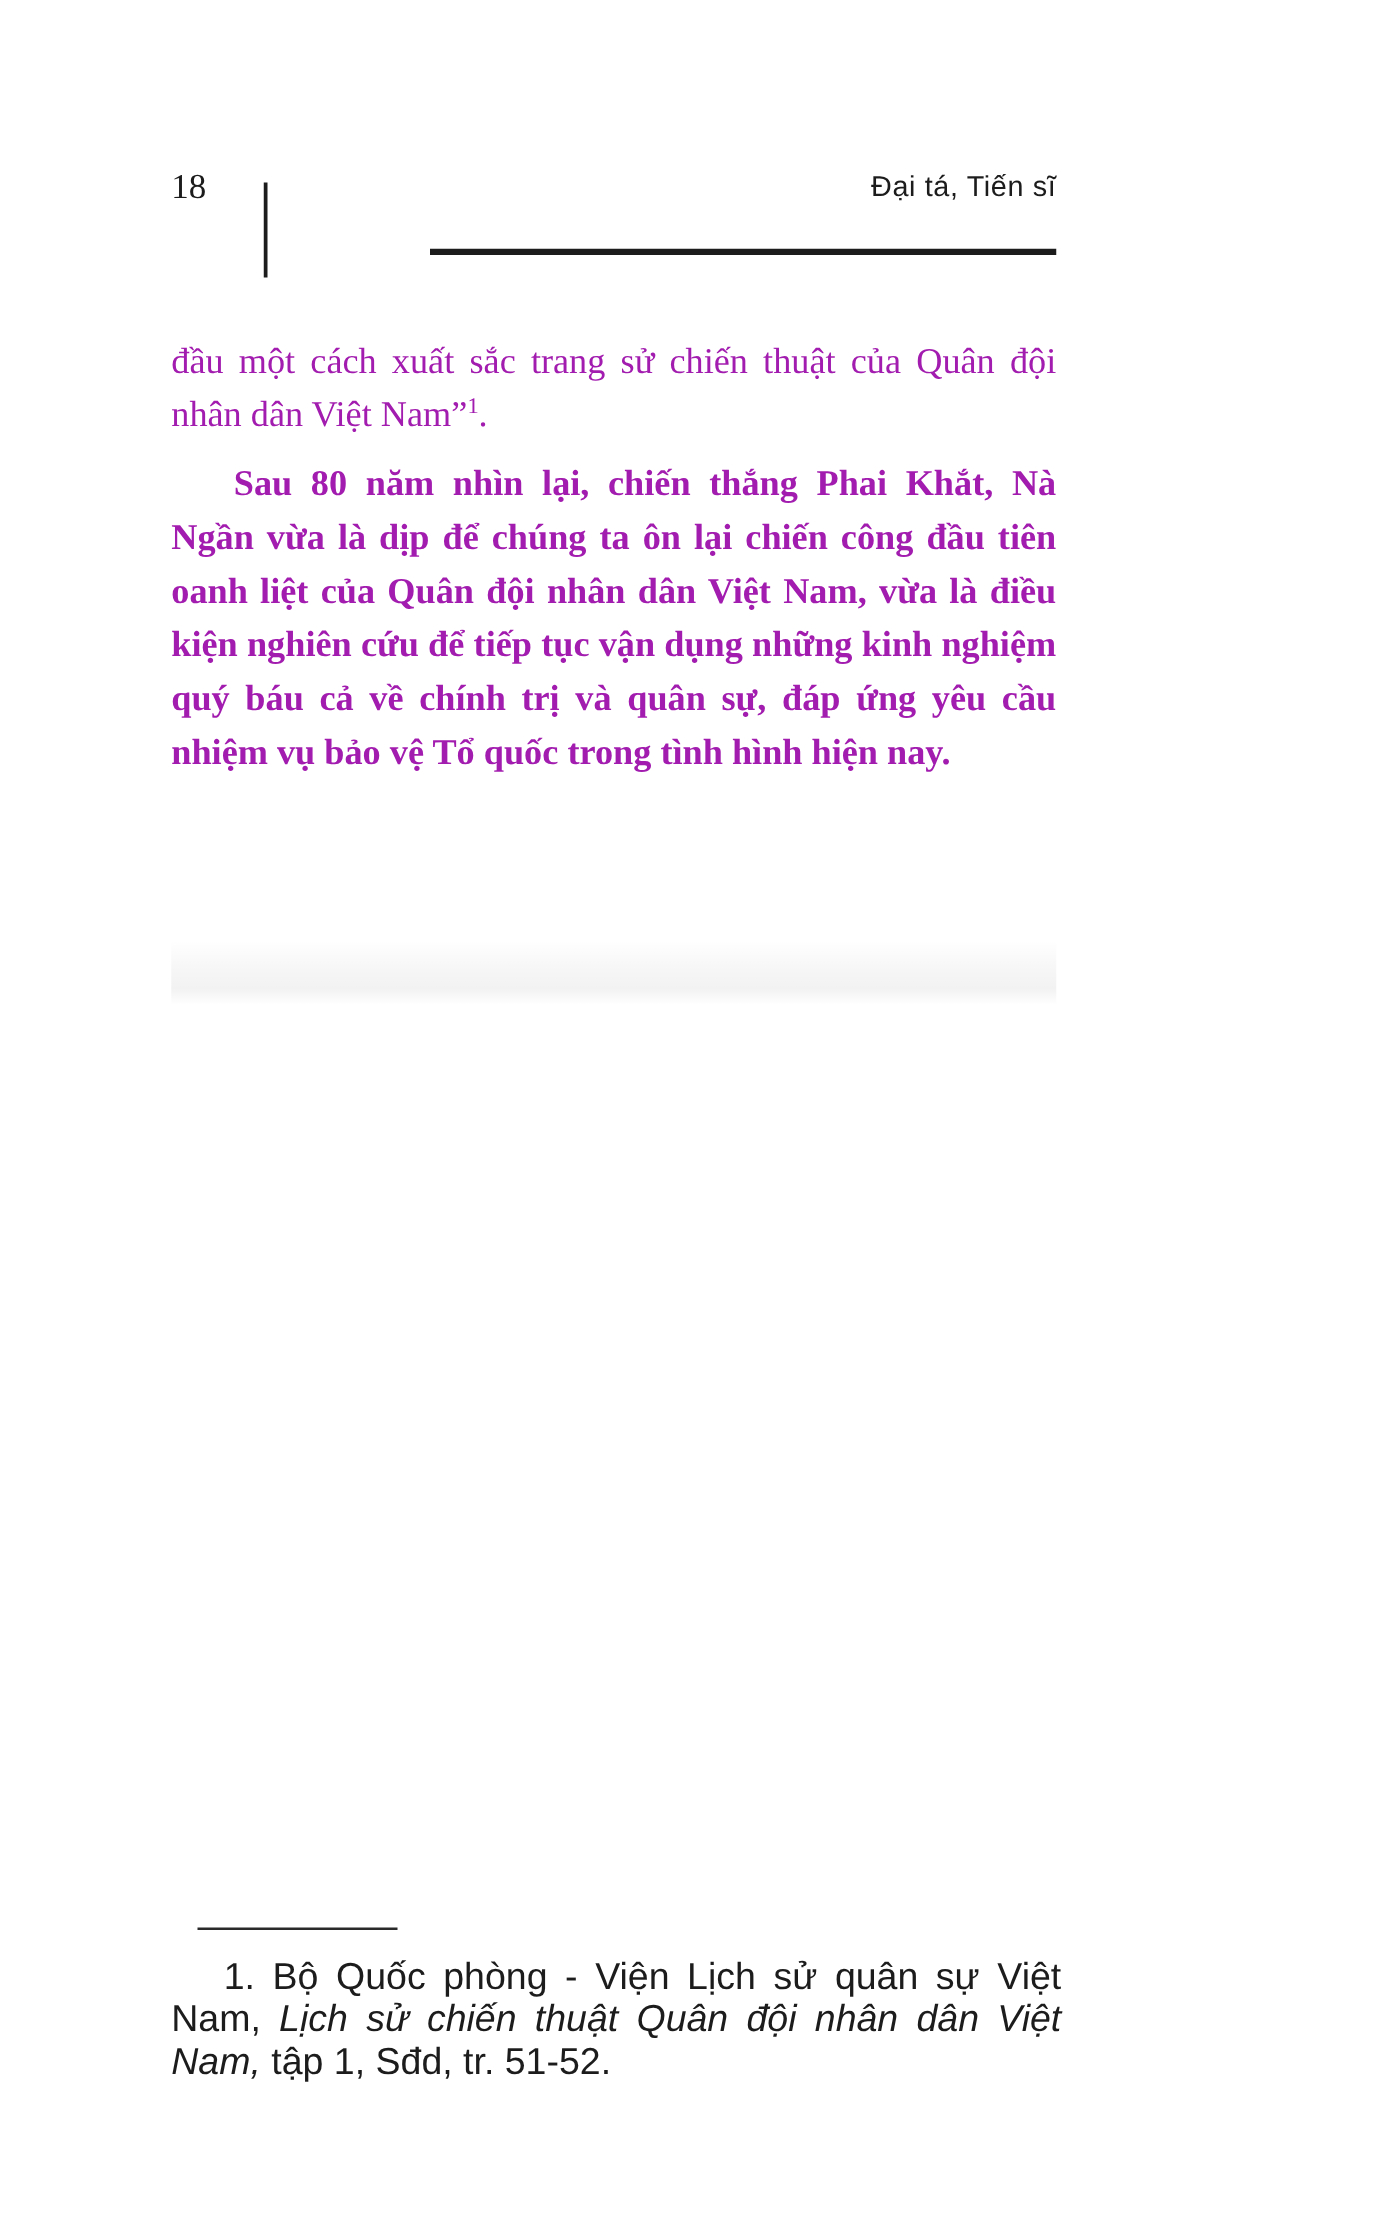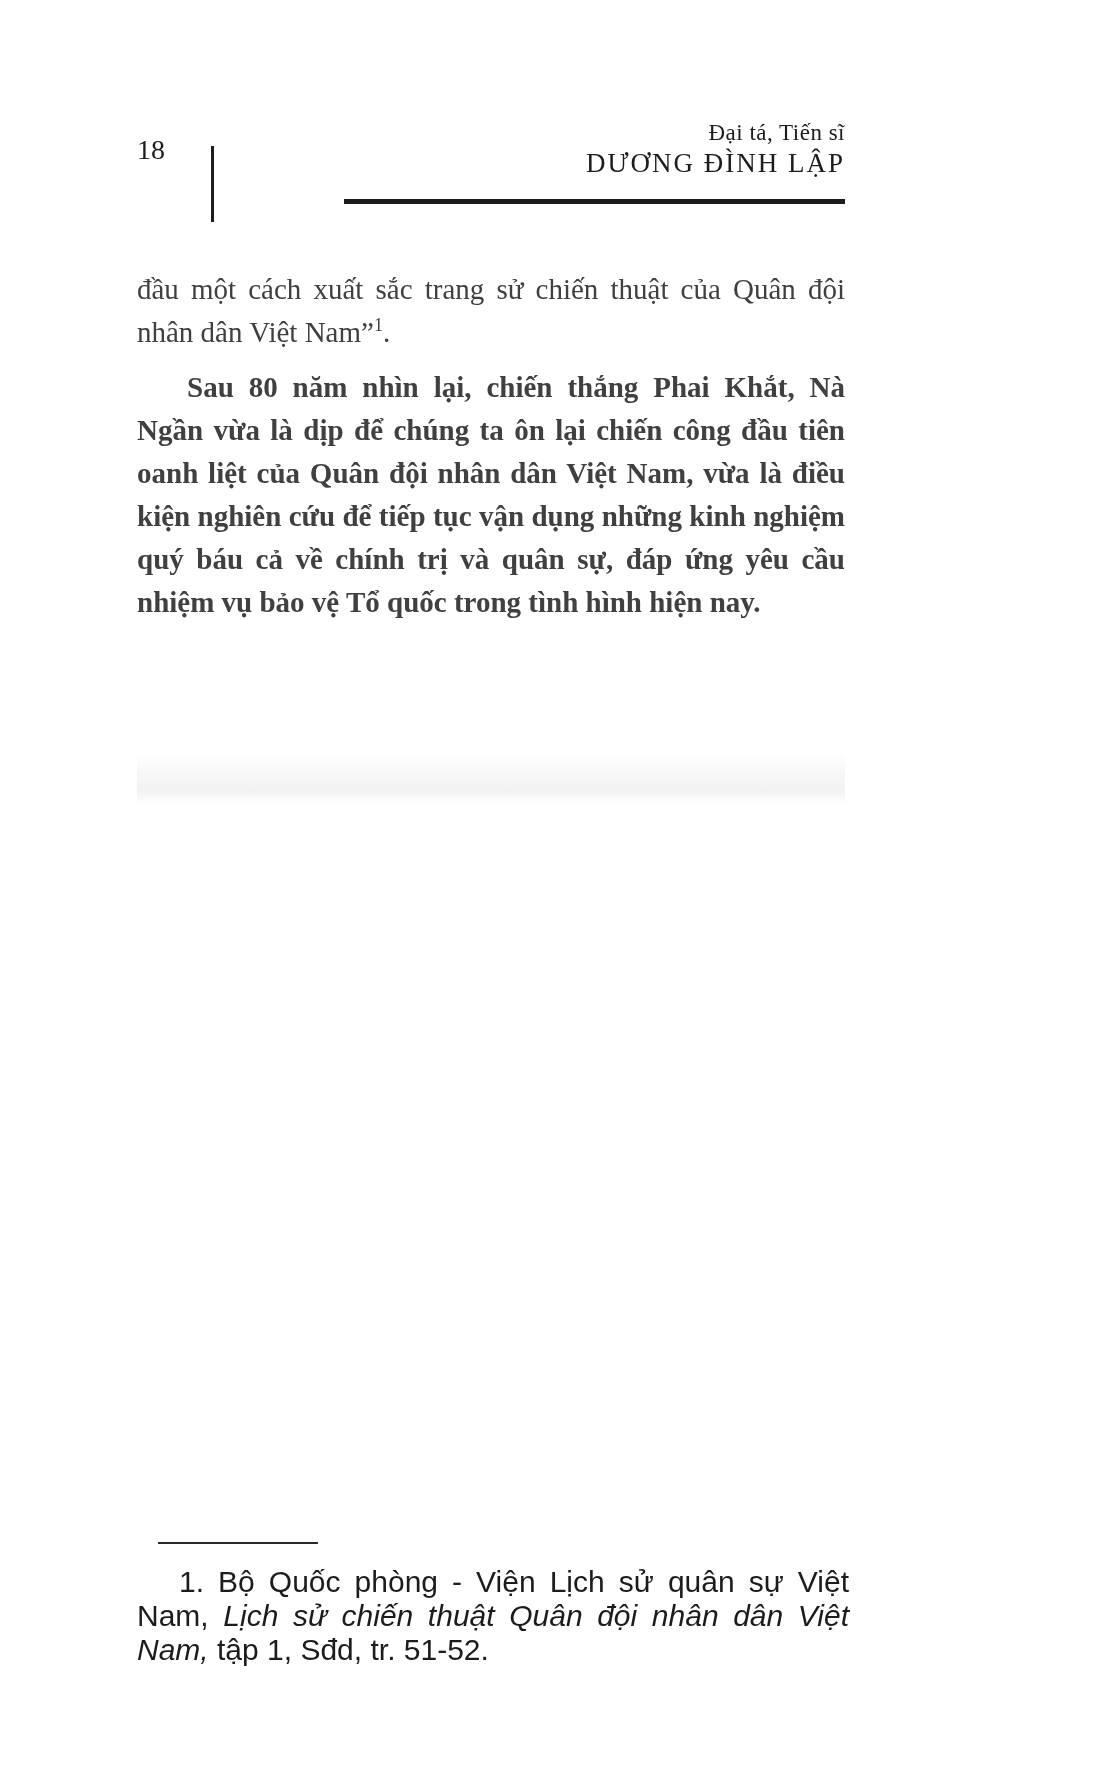--- a/index.html
+++ b/index.html
@@ -27,23 +27,23 @@
     position: absolute;
     left: 211px;
     top: 146px;
     width: 3px;
     height: 76px;
     background: #1c1c1c;
   }
   .header-right {
     position: absolute;
     right: 258px;
-    top: 120px;
-    text-align: right;
-    font-family: Liberation Serif, serif;
+    top: 136px;
+    text-align: center;
+    font-family: Liberation Sans, sans-serif;
     color: #1c1c1c;
     line-height: 1.15;
   }
   .header-author-title {
     font-size: 23px;
     letter-spacing: 0.5px;
     display: block;
   }
   .header-author-name {
     font-size: 27px;
@@ -60,21 +60,21 @@
     background: #1c1c1c;
   }
   .body-text {
     position: absolute;
     left: 137px;
     top: 268px;
     width: 708px;
     font-size: 29px;
     line-height: 43px;
     text-align: justify;
-    color: #404040;
+    color: #a21caf;
   }
   .body-text p {
     margin: 0;
   }
   .para-continued {
     text-indent: 0;
   }
   .para-new {
     text-indent: 50px;
     margin-top: 12px !important;
@@ -127,21 +127,20 @@
 </style>
 </head>
 <body>
 
 <div class="page-number">18</div>
 
 <div class="header-vbar"></div>
 
 <div class="header-right">
   <span class="header-author-title">Đại tá, Tiến sĩ</span>
-  <span class="header-author-name">DƯƠNG ĐÌNH LẬP</span>
 </div>
 
 <div class="header-rule"></div>
 
 <div class="body-text">
   <p class="para-continued">
     <span>đầu một cách xuất sắc trang sử chiến thuật của Quân đội nhân dân Việt Nam”</span><sup class="footnote-sup">1</sup><span>.</span>
   </p>
   <p class="para-new">Sau 80 năm nhìn lại, chiến thắng Phai Khắt, Nà Ngần vừa là dịp để chúng ta ôn lại chiến công đầu tiên oanh liệt của Quân đội nhân dân Việt Nam, vừa là điều kiện nghiên cứu để tiếp tục vận dụng những kinh nghiệm quý báu cả về chính trị và quân sự, đáp ứng yêu cầu nhiệm vụ bảo vệ Tổ quốc trong tình hình hiện nay.</p>
 </div>

